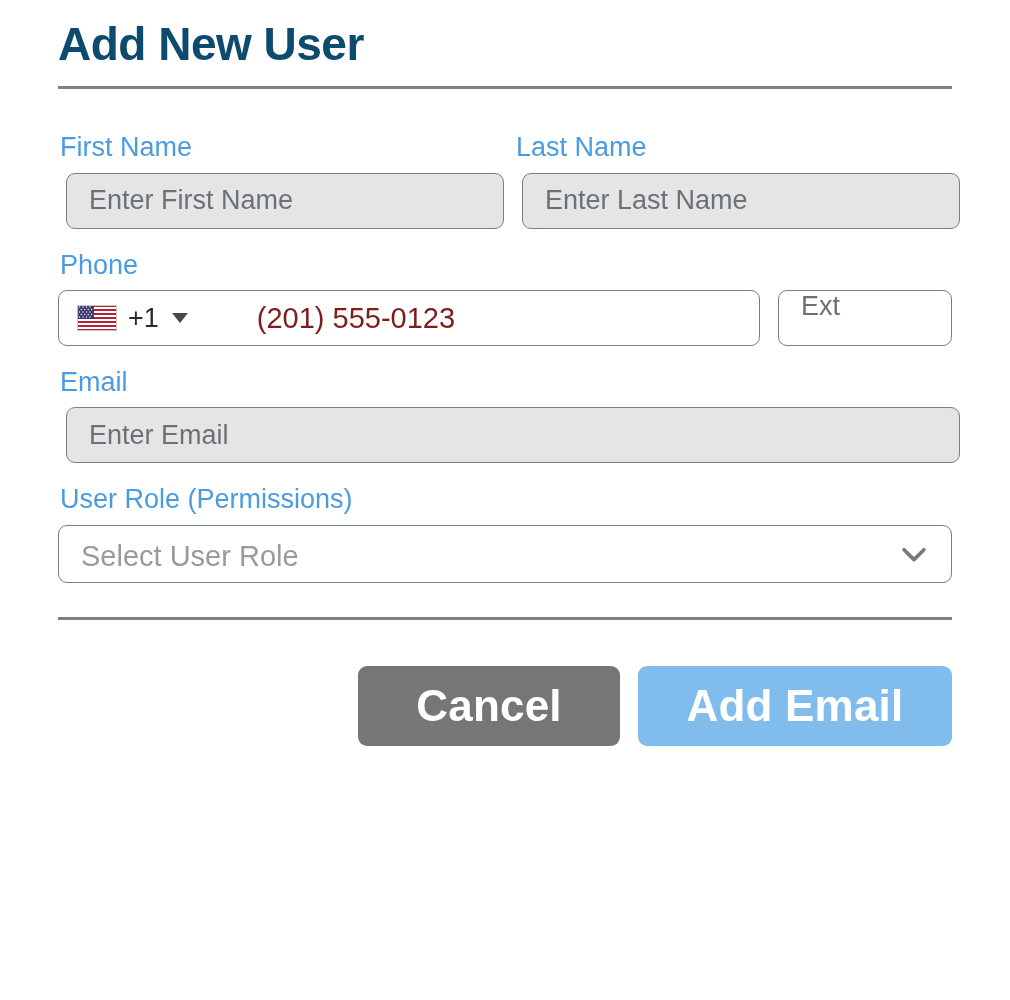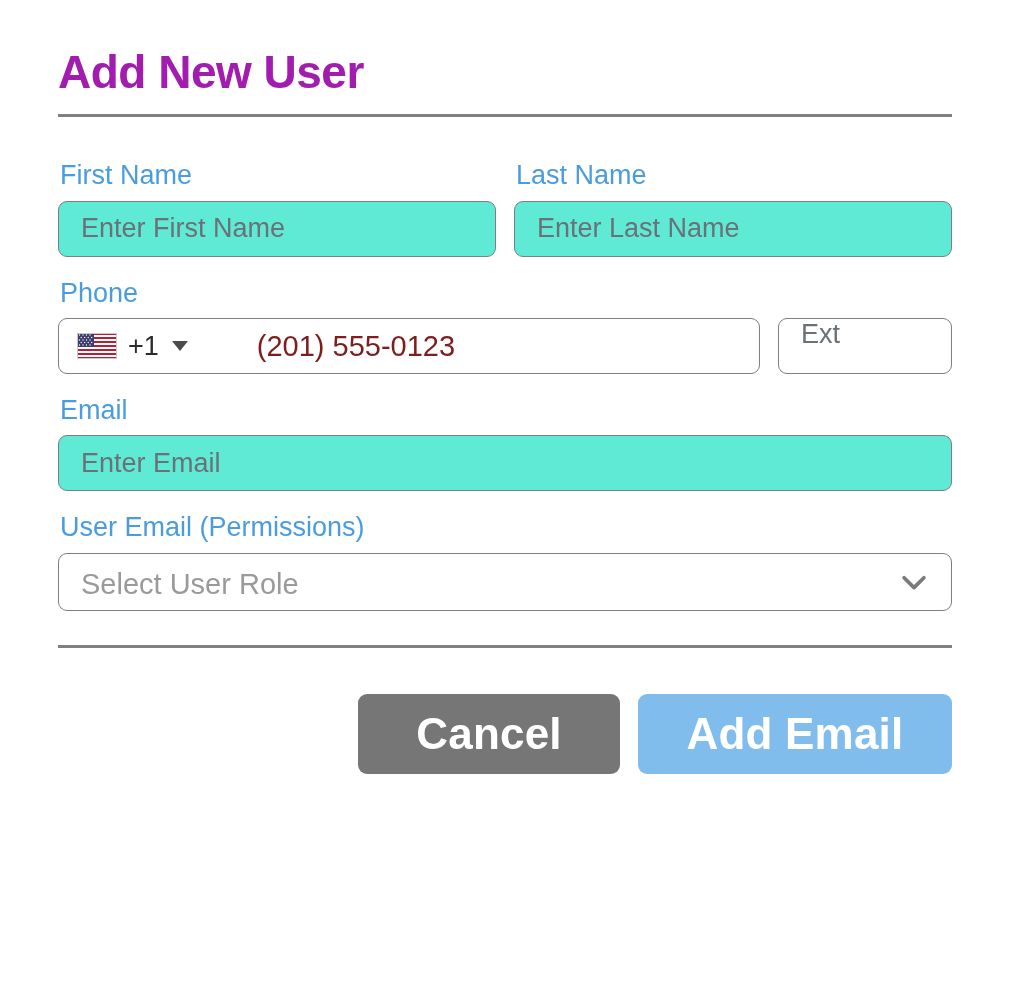--- a/index.html
+++ b/index.html
@@ -20,26 +20,26 @@
     position: relative;
     width: 1010px;
     height: 1000px;
     background: #ffffff;
     padding: 0 58px;
   }
 
   
   .dialog-title {
     margin: 0;
-    padding-top: 48px;
+    padding-top: 20px;
     font-size: 46px;
     font-weight: 700;
     line-height: 1.05;
     letter-spacing: -0.5px;
-    color: #a21caf;
+    color: #0c4a6e;
     white-space: nowrap;
   }
 
   .title-rule {
     margin-top: 18px;
     height: 3px;
     background: #808080;
     width: 894px;
   }
 
@@ -70,28 +70,29 @@
     white-space: nowrap;
   }
 
   .text-input {
     display: flex;
     align-items: center;
     width: 100%;
     height: 56px;
     border: 1px solid #7a7f85;
     border-radius: 9px;
-    background: #5eead4;
+    background: #e5e5e5;
     padding: 0 22px;
     font-size: 27px;
     color: #6b7178;
     font-family: "Liberation Sans", sans-serif;
     line-height: 1;
     overflow: hidden;
     white-space: nowrap;
+    margin-left: 8px;
   }
 
   .placeholder {
     color: #6b7178;
     font-size: 27px;
     white-space: nowrap;
   }
 
   
   .phone-row {
@@ -326,21 +327,21 @@
     </div>
 
     <div class="field field-full">
       <label class="field-label">Email</label>
       <div class="text-input">
         <span class="placeholder">Enter Email</span>
       </div>
     </div>
 
     <div class="field field-full">
-      <label class="field-label">User Email (Permissions)</label>
+      <label class="field-label">User Role (Permissions)</label>
       <div class="select-box">
         <span class="select-value">Select User Role</span>
         <svg class="chevron-down-icon" viewBox="0 0 24 24">
           <path d="M5 9 L12 16 L19 9" fill="none" stroke="#7a7a7a" stroke-width="2.6" stroke-linecap="round" stroke-linejoin="round"></path>
         </svg>
       </div>
     </div>
 
   </div>
 

